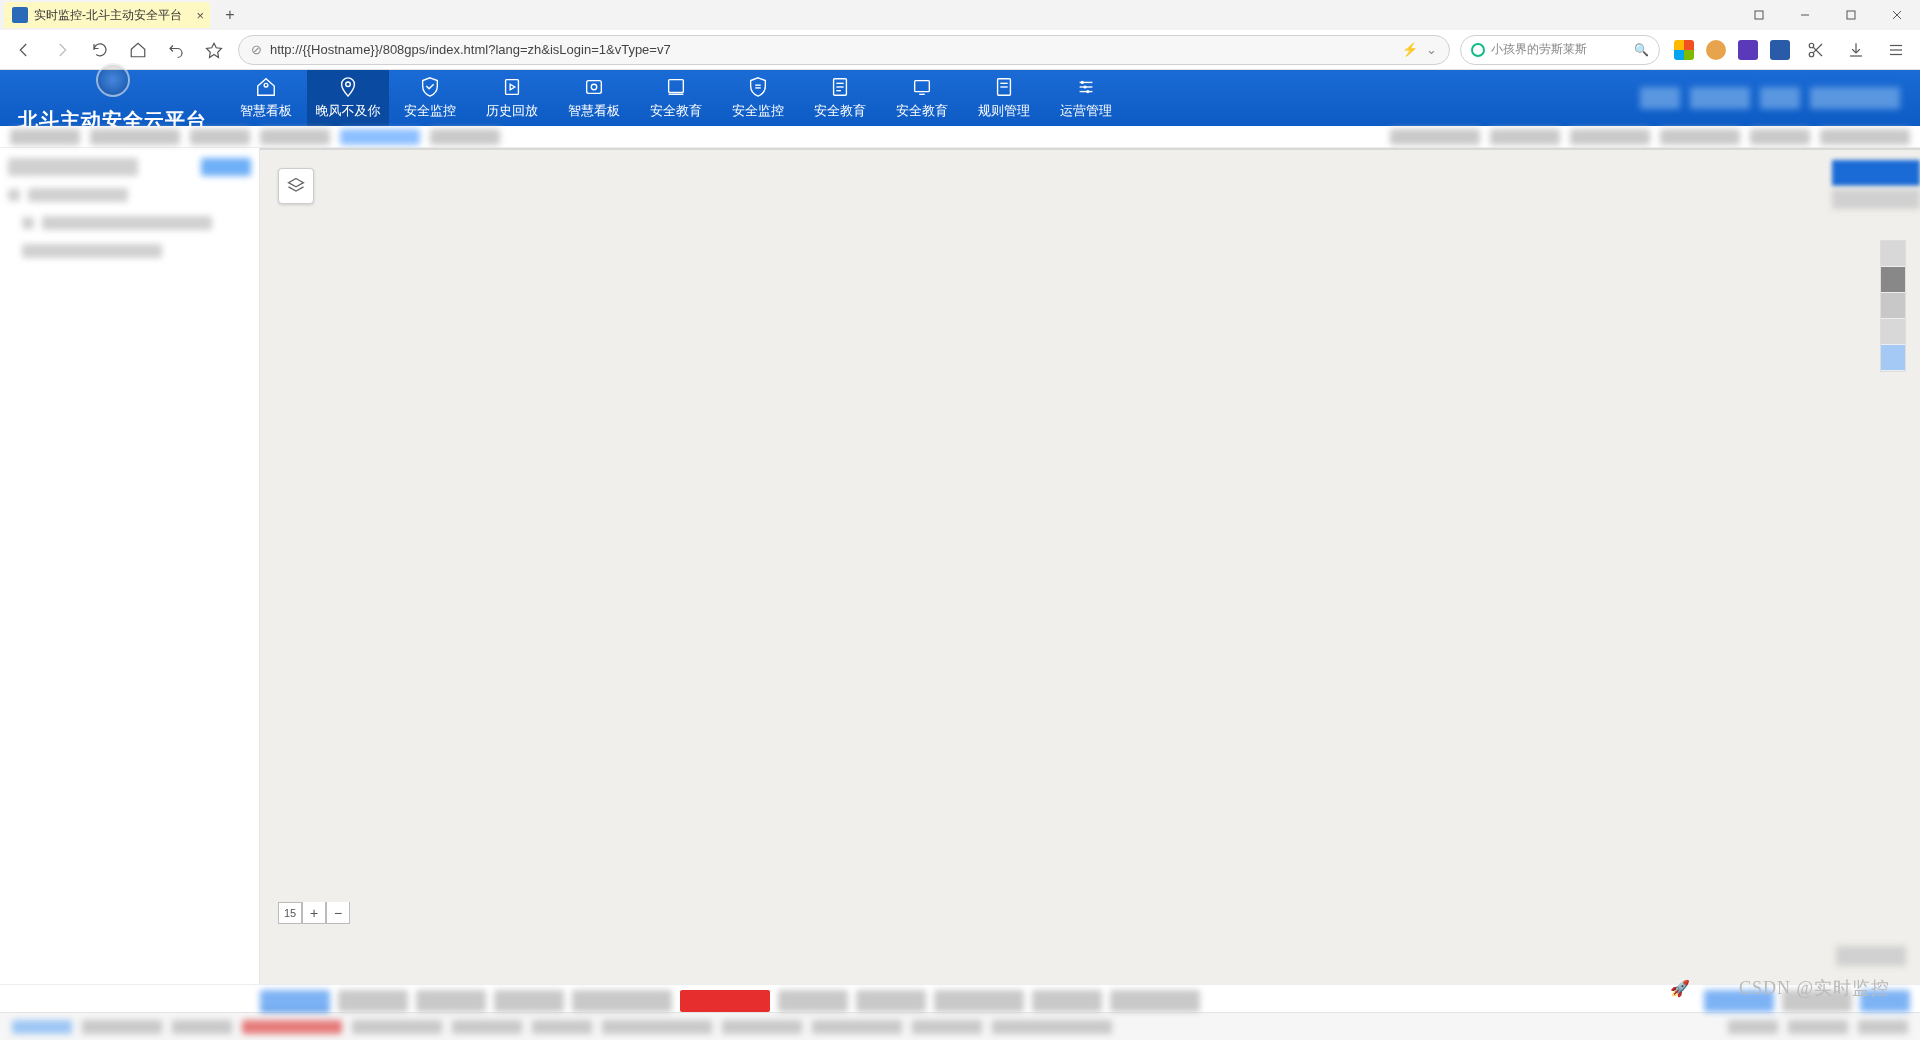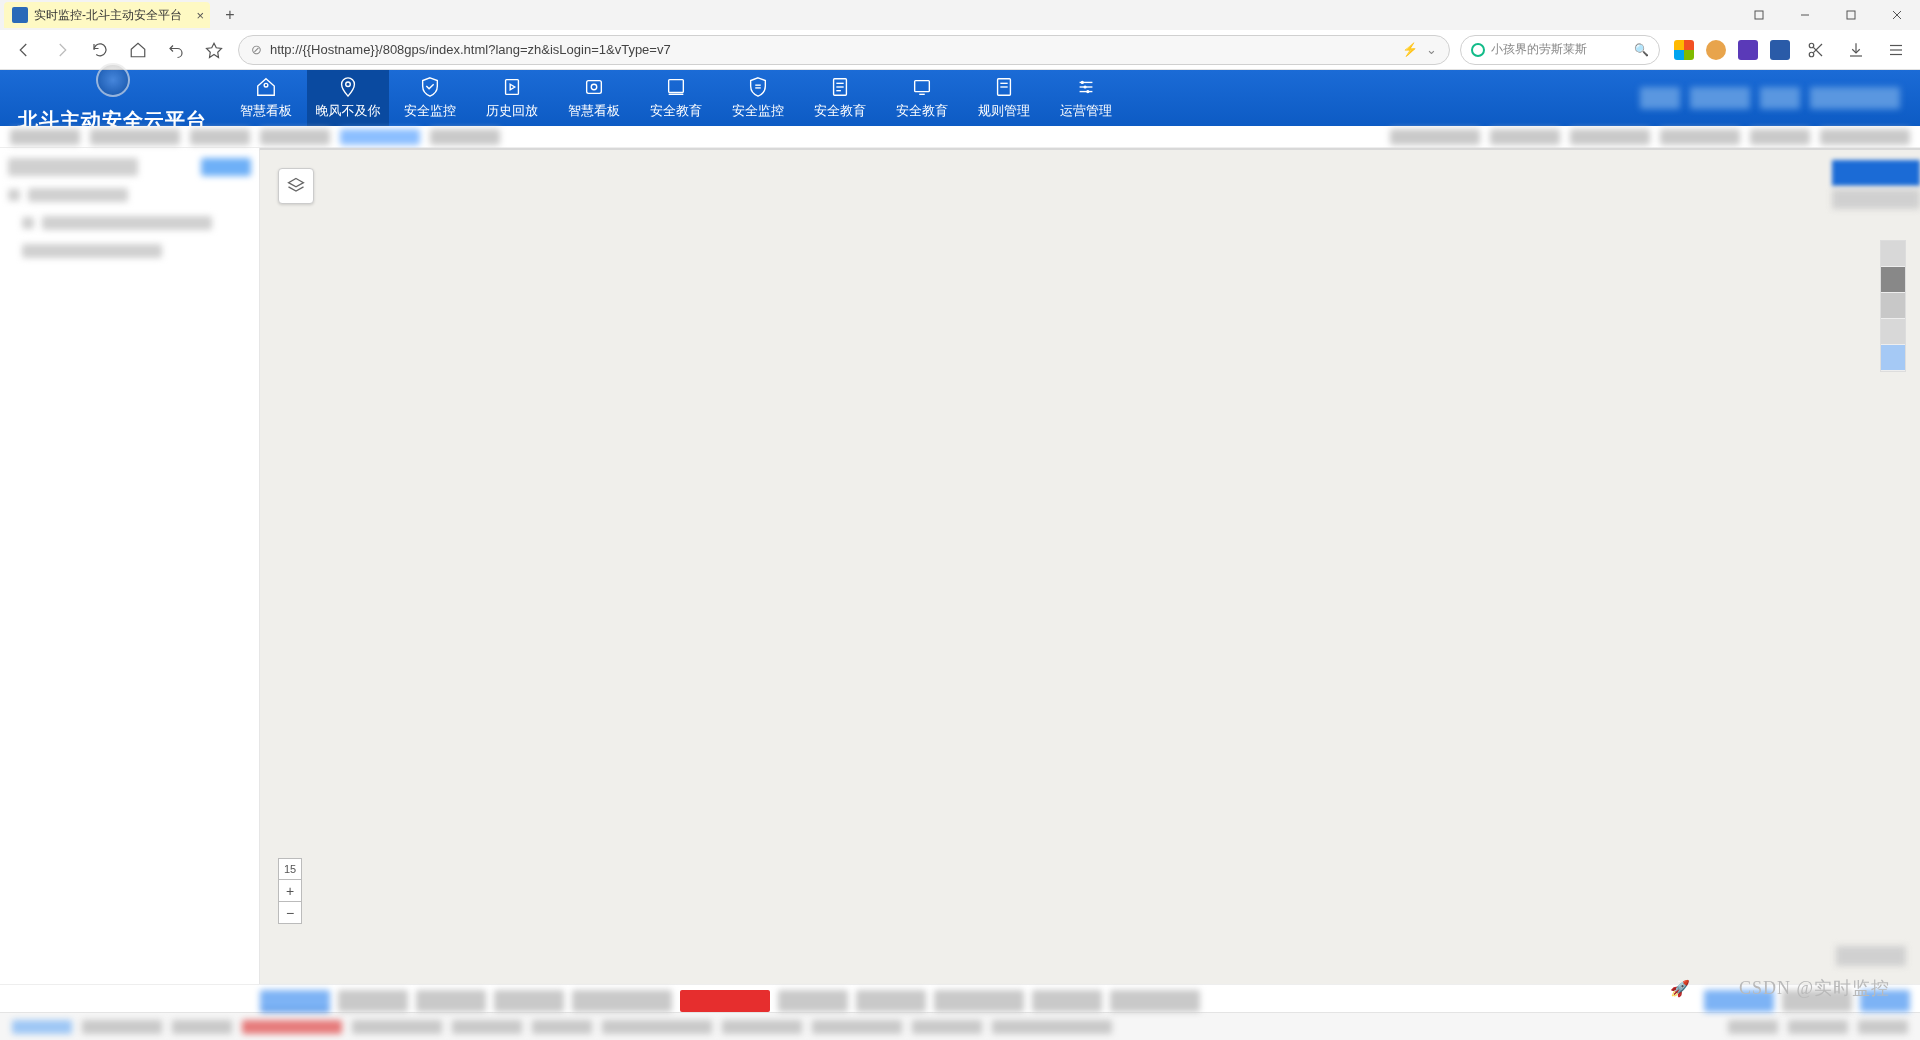--- a/index.html
+++ b/index.html
@@ -49,21 +49,21 @@
     .main { display: flex; height: calc(100% - 30px - 40px - 56px - 22px - 28px - 28px); }
     .sidebar { width: 260px; background: #fff; border-right: 1px solid #e6e6e6; padding: 8px; }
     .side-row { height: 22px; display: flex; align-items: center; gap: 8px; margin-bottom: 6px; }
     .side-blur { background: #d0d0d0; filter: blur(3px); border-radius: 2px; }
     .side-blue { background: #6eb0f7; filter: blur(3px); border-radius: 2px; }
 
     .map-area { flex: 1; position: relative; background: #f0efeb; border-top: 2px solid #d8d8d8; }
     .map-layer-btn { position: absolute; top: 18px; left: 18px; width: 36px; height: 36px; background: #fff; border: 1px solid #ccc; border-radius: 4px; box-shadow: 0 1px 3px rgba(0,0,0,0.15); display: flex; align-items: center; justify-content: center; cursor: pointer; }
     .map-layer-btn svg { width: 20px; height: 20px; stroke: #666; fill: none; stroke-width: 1.5; }
 
-    .zoom-group { position: absolute; left: 18px; bottom: 60px; display: flex; flex-direction: column; }
+    .zoom-group { position: absolute; left: 18px; bottom: 60px; display: flex; flex-direction: row; }
     .zoom-level { width: 24px; height: 22px; background: #fff; border: 1px solid #bbb; font-size: 11px; display: flex; align-items: center; justify-content: center; color: #555; }
     .zoom-btn { width: 24px; height: 22px; background: #fff; border: 1px solid #bbb; border-top: none; font-size: 14px; display: flex; align-items: center; justify-content: center; color: #555; cursor: pointer; }
 
     .right-panel { position: absolute; top: 10px; right: 0; width: 88px; }
     .right-tab { height: 26px; background: #1b6bd6; filter: blur(2px); margin-bottom: 3px; }
     .right-tab2 { height: 20px; background: #d0d0d0; filter: blur(3px); }
 
     .map-tool-col { position: absolute; right: 14px; top: 90px; width: 26px; background: #fff; border: 1px solid #ddd; display: flex; flex-direction: column; }
     .mt { height: 26px; border-bottom: 1px solid #eee; cursor: pointer; }
     .mt1 { background: #d8d8d8; } .mt2 { background: #888; } .mt3 { background: #c8c8c8; } .mt4 { background: #a5c9f5; }

